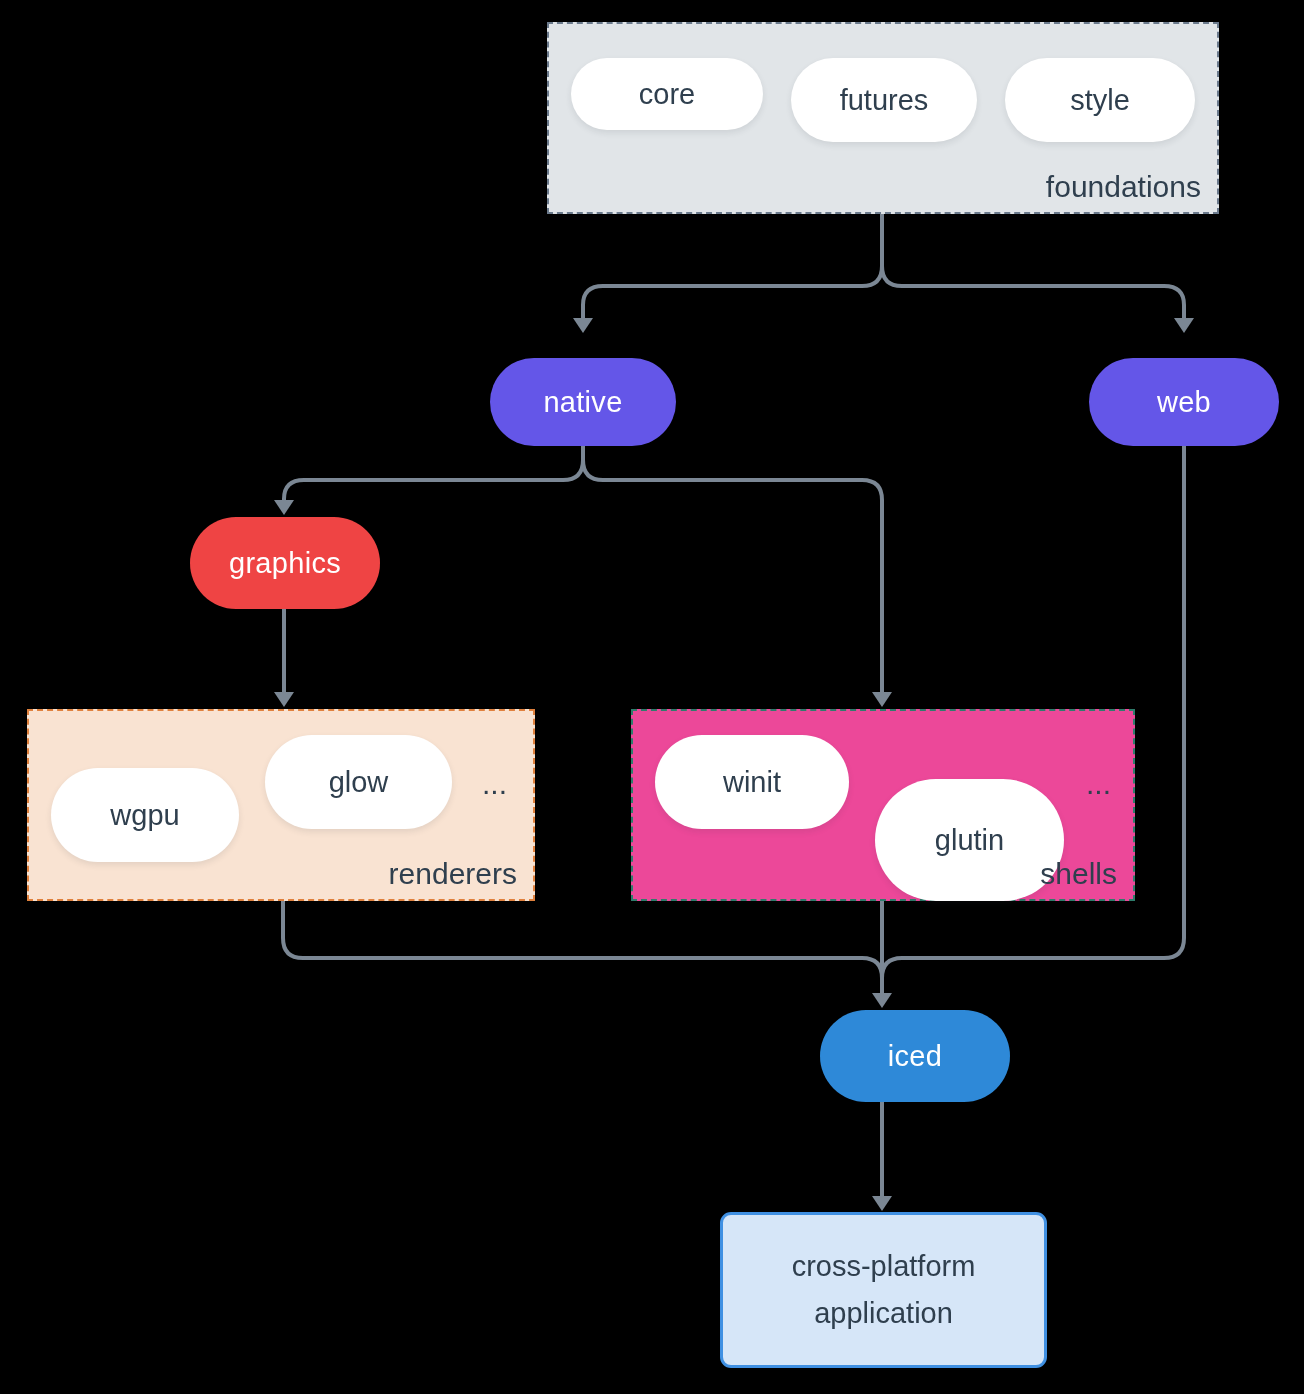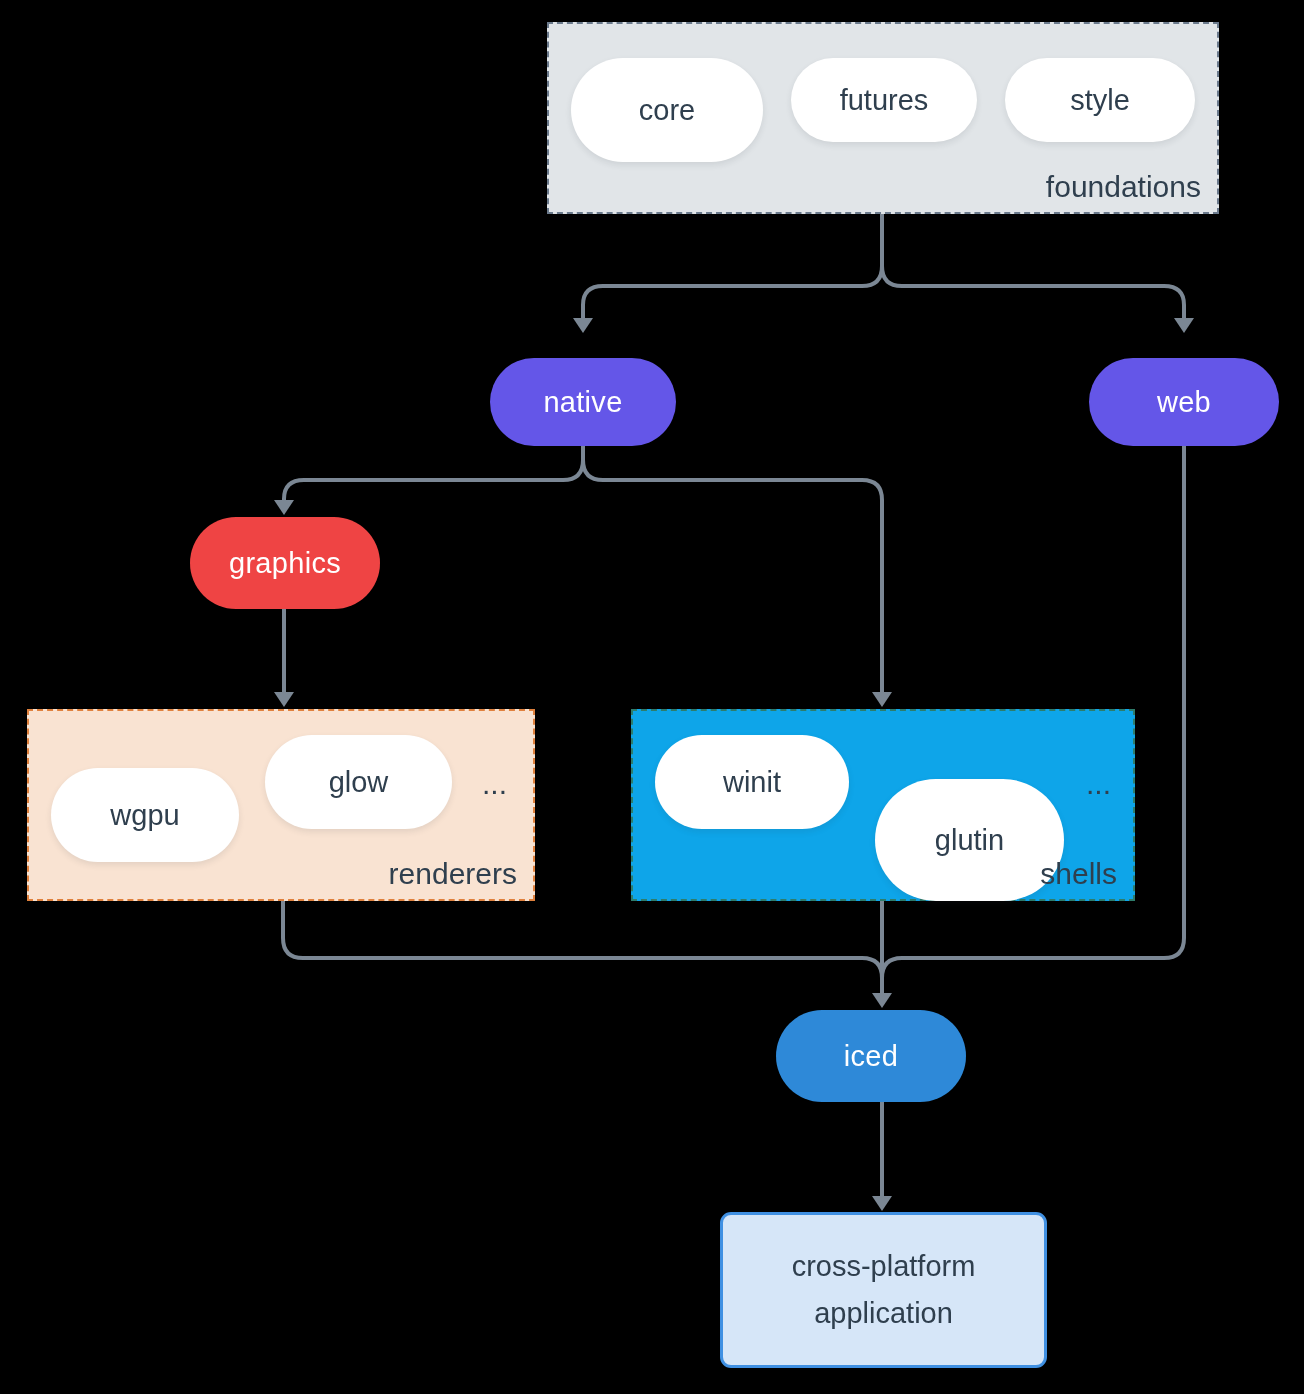--- a/index.html
+++ b/index.html
@@ -47,21 +47,21 @@
   .node.orange { background: #ef4444; text-align: center; }
   .node.blue   { background: #2e89d8; }
   
   .group {
     position: absolute;
     z-index: 1;
     box-sizing: border-box;
   }
   .group.foundations { background: #e1e5e8; border: 2px dashed #6b7a8c; }
   .group.renderers   { background: #f9e3d2; border: 2px dashed #e0813d; }
-  .group.shells      { background: #0ea5e9; border: 2px dashed #2e7d6c; }
+  .group.shells      { background: #ec4899; border: 2px dashed #2e7d6c; }
   .pill-row {
     position: absolute;
     left: 0; top: 0; right: 0;
     display: flex;
   }
   .gpill {
     background: #ffffff;
     border-radius: 999px;
     display: flex;
     align-items: center;
@@ -129,21 +129,21 @@
     <polygon class="arrowhead" points="1174,318 1194,318 1184,333"></polygon>
     <polygon class="arrowhead" points="274,500 294,500 284,515"></polygon>
     <polygon class="arrowhead" points="872,692 892,692 882,707"></polygon>
     <polygon class="arrowhead" points="274,692 294,692 284,707"></polygon>
     <polygon class="arrowhead" points="872,993 892,993 882,1008"></polygon>
     <polygon class="arrowhead" points="872,1196 892,1196 882,1211"></polygon>
   </svg>
 
   <div class="group foundations" style="left:547px; top:22px; width:672px; height:192px;">
     <div class="pill-row" style="padding:34px 0 0 22px; gap:28px;">
-      <div class="gpill" style="width:192px; height:104px;">
+      <div class="gpill" style="width:192px; height:72px;">
         <span>core</span>
       </div>
       <div class="gpill" style="width:186px; height:84px;">
         <span>futures</span>
       </div>
       <div class="gpill" style="width:190px; height:84px;">
         <span>style</span>
       </div>
     </div>
     <span class="group-label">foundations</span>
@@ -180,21 +180,21 @@
         <span>winit</span>
       </div>
       <div class="gpill" style="width:189px; height:122px;margin-top:44px;">
         <span>glutin</span>
       </div>
     </div>
     <span class="ellipsis" style="right:22px; top:56px;">...</span>
     <span class="group-label">shells</span>
   </div>
 
-  <div class="node blue" style="left:776px; top:1010px; width:190px; height:92px;">
+  <div class="node blue" style="left:820px; top:1010px; width:190px; height:92px;">
     <span>iced</span>
   </div>
 
   <div class="app-box" style="left:720px; top:1212px; width:327px; height:156px;">
     <span>cross-platform</span>
     <span>application</span>
   </div>
 
 </div>
 

